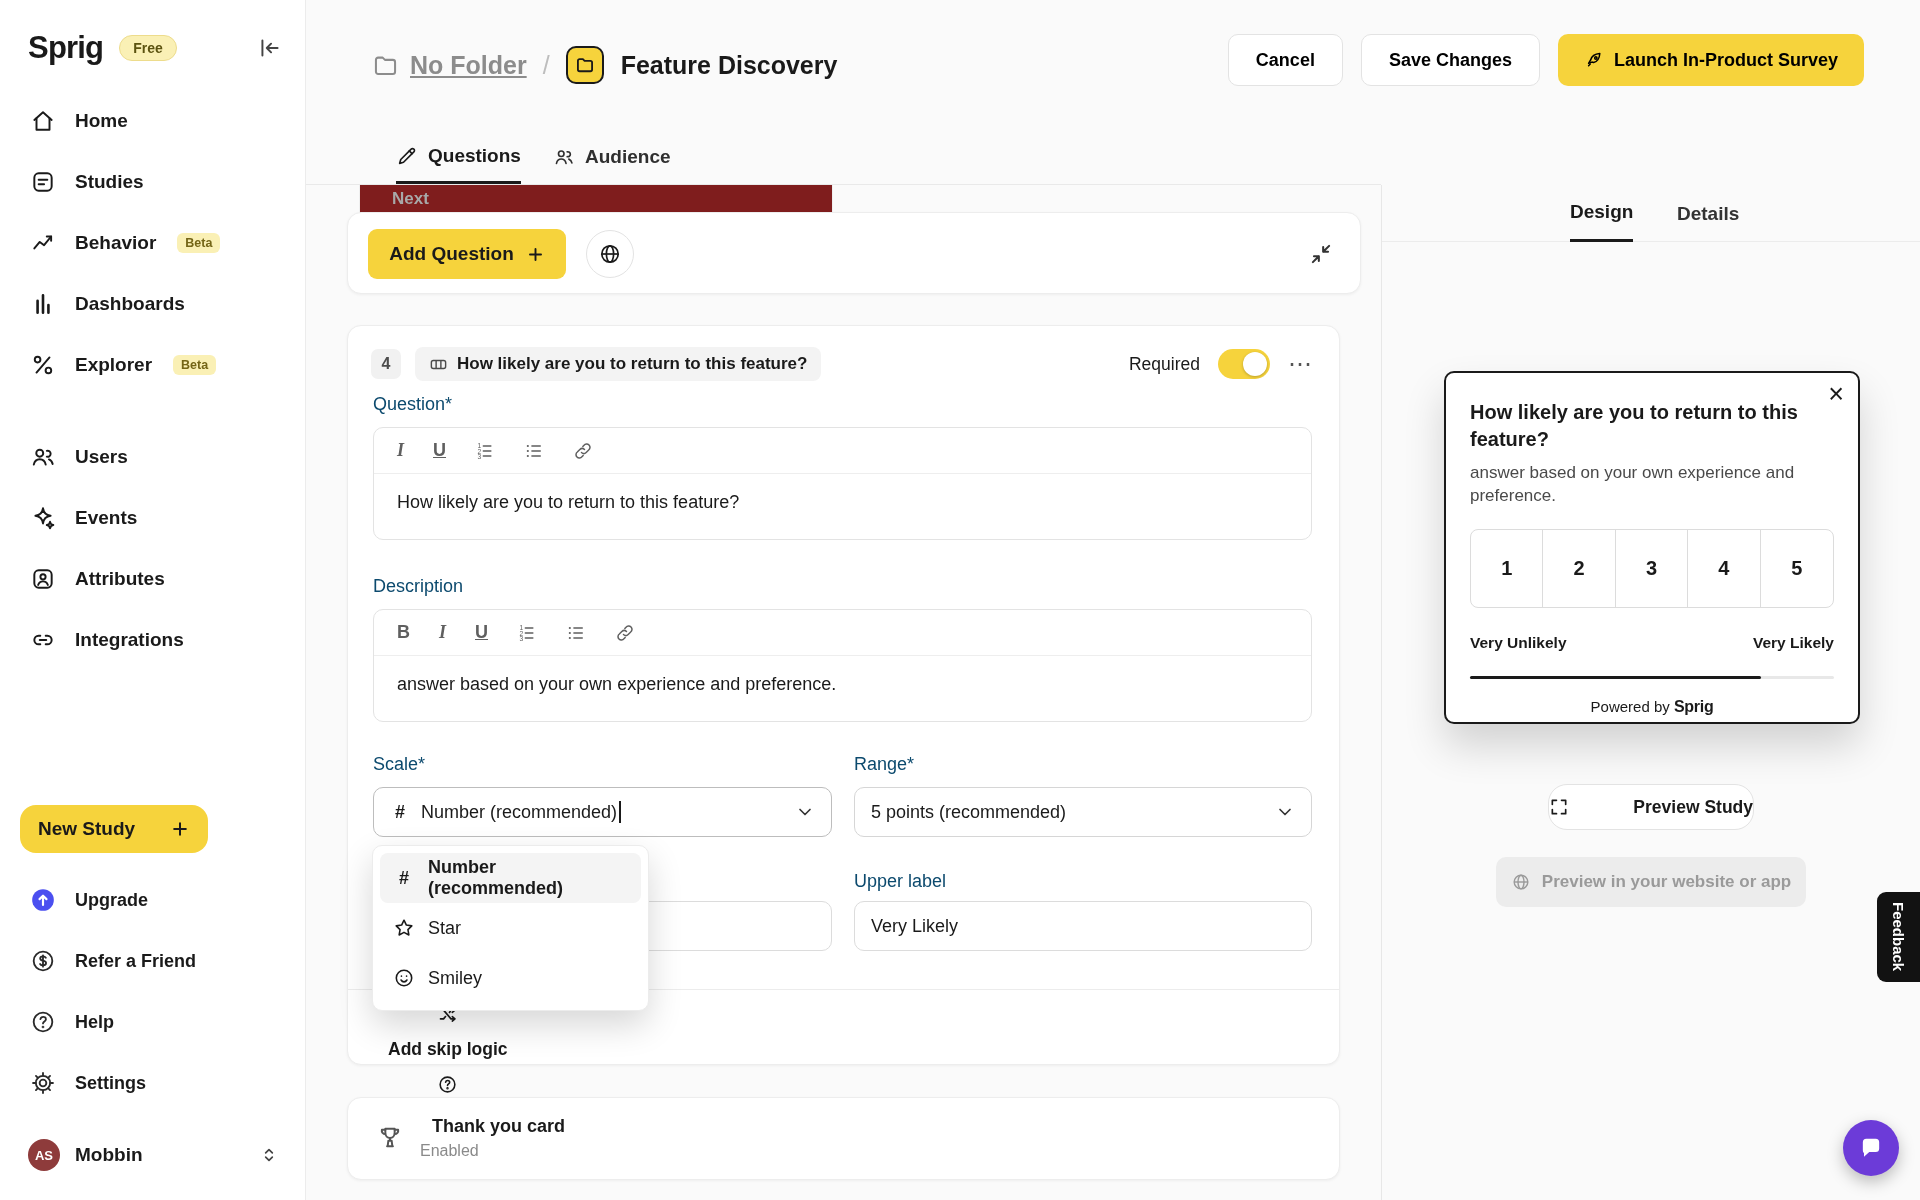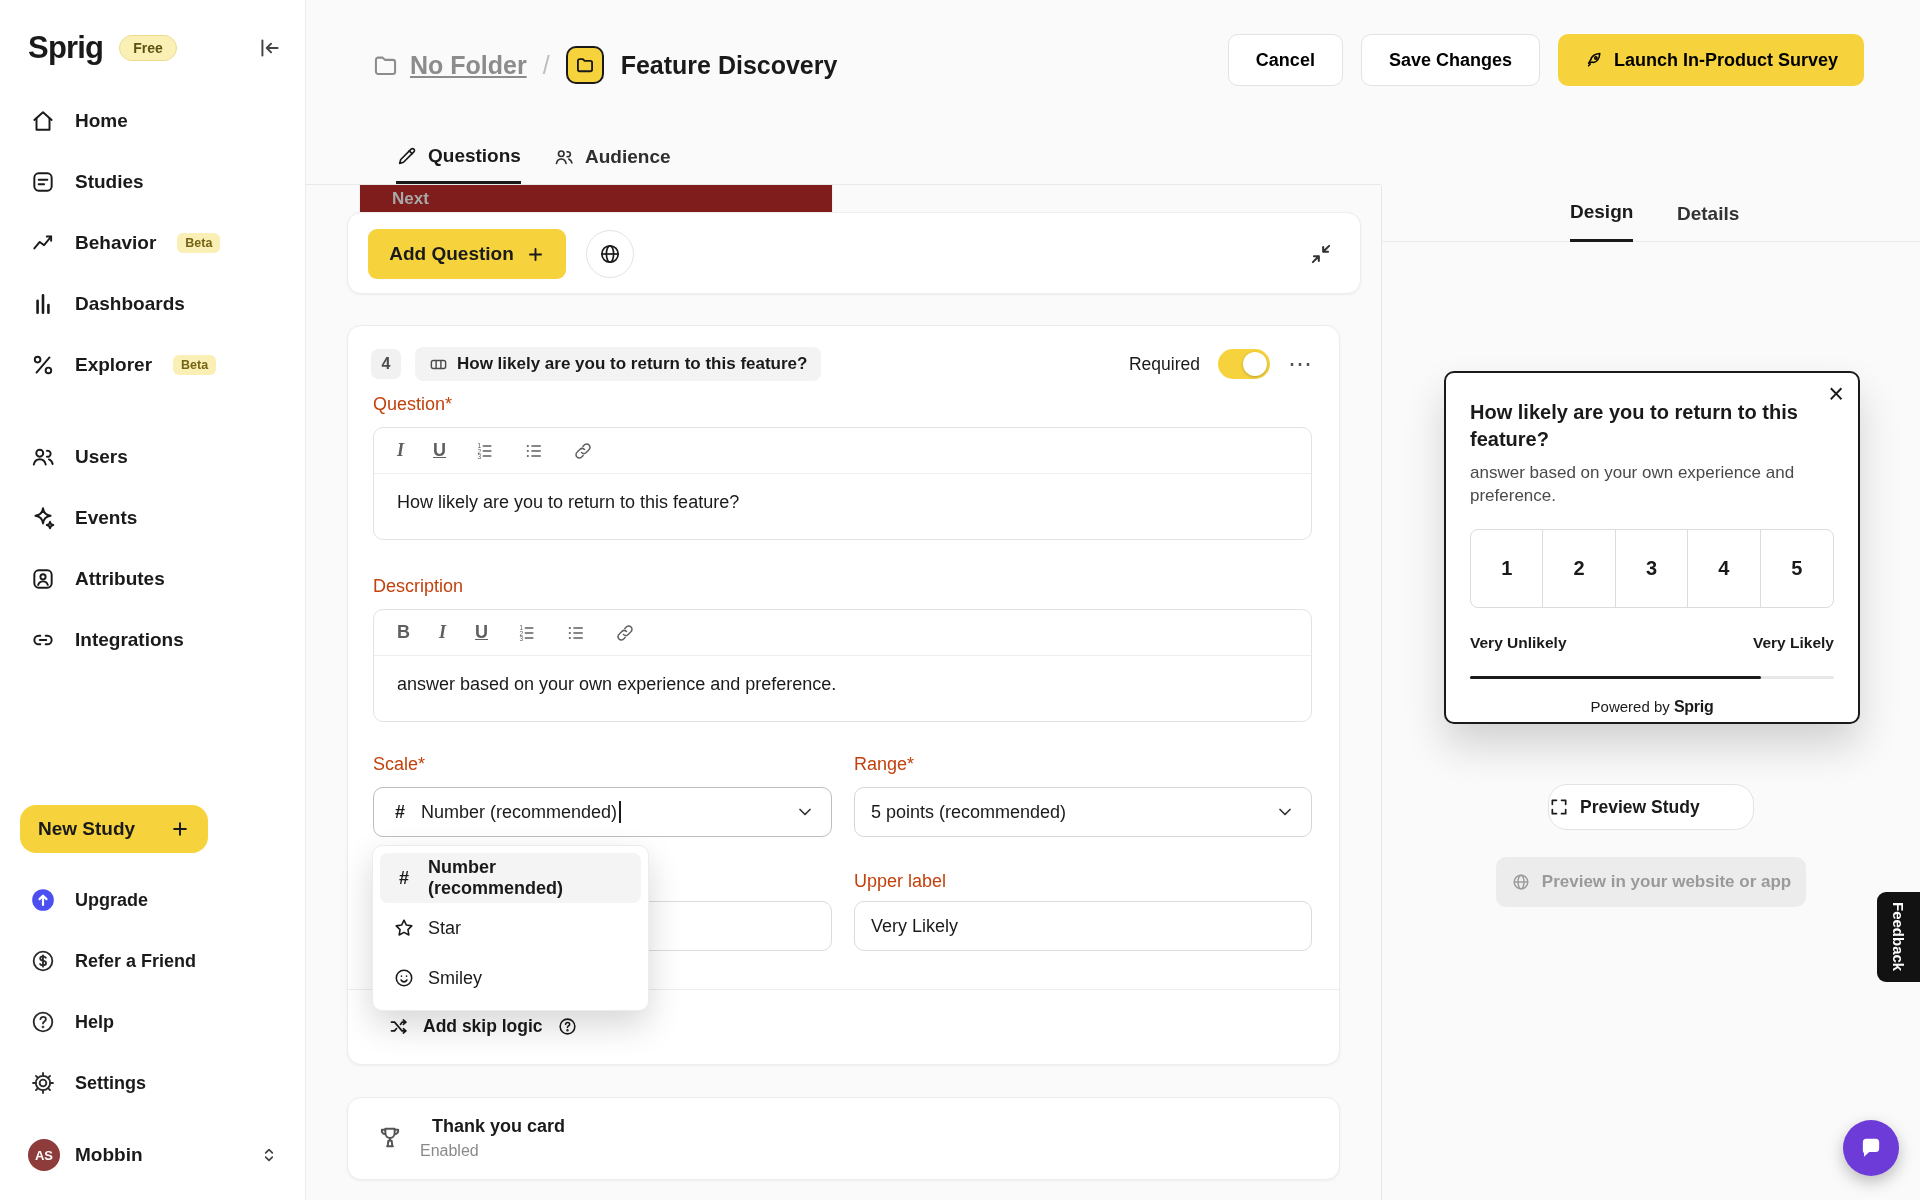--- a/index.html
+++ b/index.html
@@ -96,41 +96,41 @@
     font-size:17px; font-weight:700; }
   .q-pill .icn { width:19px; height:19px; color:#4c4c4c; }
   .q-head-right { margin-left:auto; display:flex; align-items:center; gap:18px; }
   .required-lbl { font-size:17.5px; font-weight:500; }
   .toggle { width:52px; height:30px; border-radius:15px; background:#f6d33c;
     position:relative; cursor:pointer; }
   .toggle .knob { position:absolute; right:3px; top:3px; width:24px; height:24px;
     border-radius:50%; background:#fff; box-shadow:0 1px 3px rgba(0,0,0,0.25); }
   .dots { font-size:24px; color:#555; letter-spacing:1px; cursor:pointer;
     line-height:20px; }
-  .fld-label { position:absolute; font-size:18px; font-weight:500; color:#c2410c; }
+  .fld-label { position:absolute; font-size:18px; font-weight:500; color:#0c4a6e; }
   .editor { position:absolute; left:25px; width:939px; height:113px;
     border:1px solid #e3e3e3; border-radius:10px; background:#fff; }
   .editor .tb { height:46px; display:flex; align-items:center; gap:29px;
     padding:0 23px; border-bottom:1px solid #eeeeee; color:#5f5f5f; }
   .tb .g { font-size:18px; cursor:pointer; }
   .g.b { font-weight:800; }
   .g.i { font-family:"Liberation Serif","DejaVu Serif",serif; font-style:italic; font-weight:700; }
   .g.u { text-decoration:underline; font-weight:600; }
   .tb .icn { width:20px; height:20px; cursor:pointer; }
   .editor .txt { padding:18px 23px; font-size:18px; }
   .select { position:absolute; height:50px; border:1px solid #d6d6d6; border-radius:10px;
     background:#fff; display:flex; align-items:center; padding:0 16px; font-size:18px;
     cursor:pointer; }
   .select .chev { margin-left:auto; width:20px; height:20px; color:#333; }
   .caret-bar { width:1.5px; height:22px; background:#1a1a1a; margin-left:2px; }
   .input { position:absolute; height:50px; border:1px solid #dcdcdc; border-radius:10px;
     background:#fff; padding:0 16px; font-size:18px; font-family:inherit; color:#1a1a1a; }
   .q-divider { position:absolute; left:0; right:0; top:663px; height:1px; background:#ececec; }
   .skip-row { position:absolute; left:40px; top:678px; height:44px; display:flex;
-    align-items:center; gap:14px; cursor:pointer; }
+    align-items:center; gap:14px; cursor:pointer;flex-direction:column; }
   .skip-row .txt { font-size:17.5px; font-weight:700; }
   .skip-row .icn { color:#1a1a1a; }
   .help-icn { width:21px; height:21px; color:#6b6b6b; }
 
   .dropdown { position:absolute; left:66px; top:660px; width:277px; z-index:50;
     background:#fff; border:1px solid #ececec; border-radius:10px; padding:7px;
     box-shadow:0 14px 34px rgba(0,0,0,0.16); }
   .dd-item { height:50px; display:flex; align-items:center; gap:13px; padding:0 13px;
     font-size:18px; border-radius:8px; cursor:pointer; }
   .dd-item.sel { background:#f4f4f4; font-weight:600; }
@@ -165,21 +165,21 @@
   .pv-cell:last-child { border-right:none; }
   .pv-labels { margin-top:26px; display:flex; justify-content:space-between;
     font-size:15.5px; font-weight:600; }
   .pv-progress { margin-top:24px; height:3px; background:#e8e8e8; border-radius:2px; }
   .pv-progress .fill { height:3px; width:80%; background:#1a1a1a; border-radius:2px; }
   .pv-powered { margin-top:19px; text-align:center; font-size:15px; color:#1a1a1a; }
   .pv-powered b { font-weight:800; letter-spacing:-0.3px; font-size:16px; }
 
   .preview-study-btn { position:absolute; left:166px; top:599px; width:206px; height:46px;
     background:#fff; border:1px solid #e3e3e3; border-radius:19px; display:flex;
-    align-items:center; justify-content:flex-start; gap:11px; font-size:17.5px; font-weight:700;
+    align-items:center; justify-content:space-between; gap:11px; font-size:17.5px; font-weight:700;
     cursor:pointer; }
   .preview-study-btn .icn { width:20px; height:20px; }
   .preview-app-btn { position:absolute; left:114px; top:672px; width:310px; height:50px;
     background:#ececec; border-radius:10px; display:flex; align-items:center;
     justify-content:center; gap:11px; font-size:17px; font-weight:600; color:#9a9a9a;
     cursor:pointer; }
   .preview-app-btn .icn { width:20px; height:20px; color:#9a9a9a; }
 
   .feedback-tab { position:absolute; left:1877px; top:892px; width:43px; height:90px;
     background:#121212; color:#fff; border-radius:9px 0 0 9px; display:flex;

